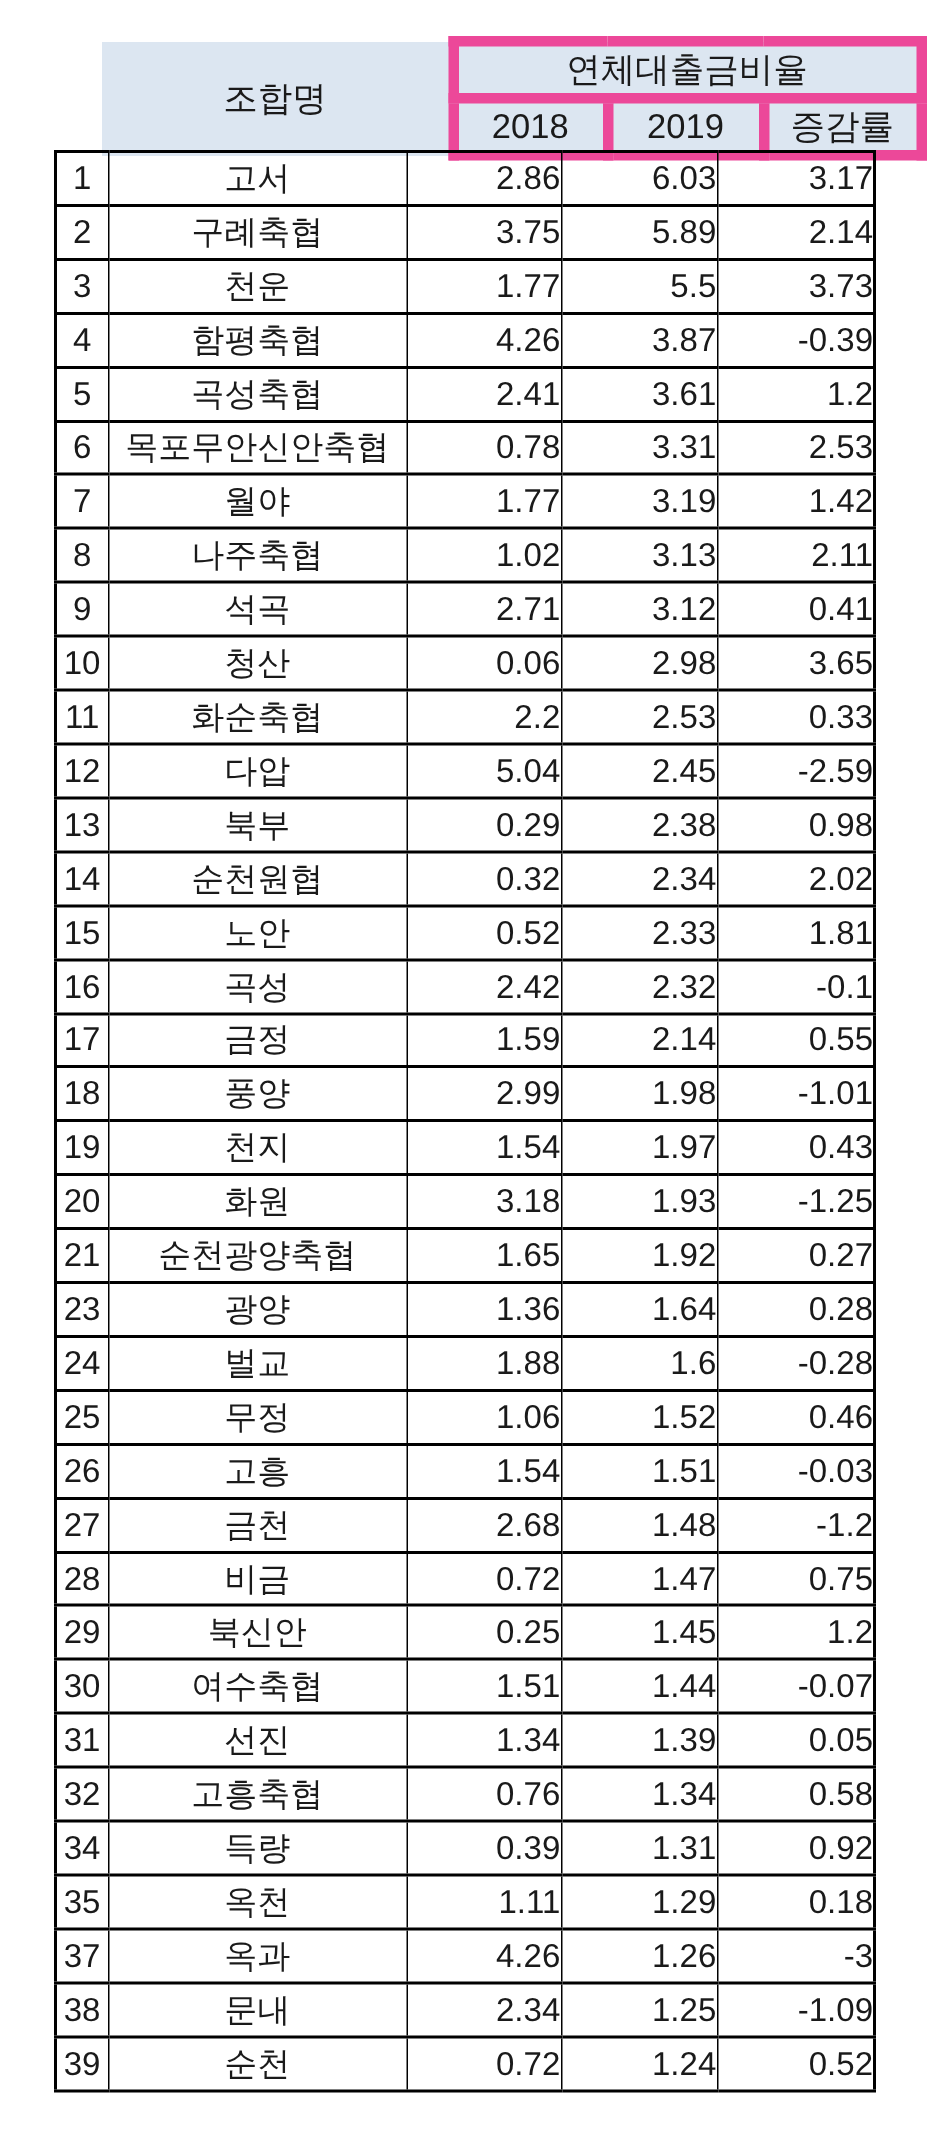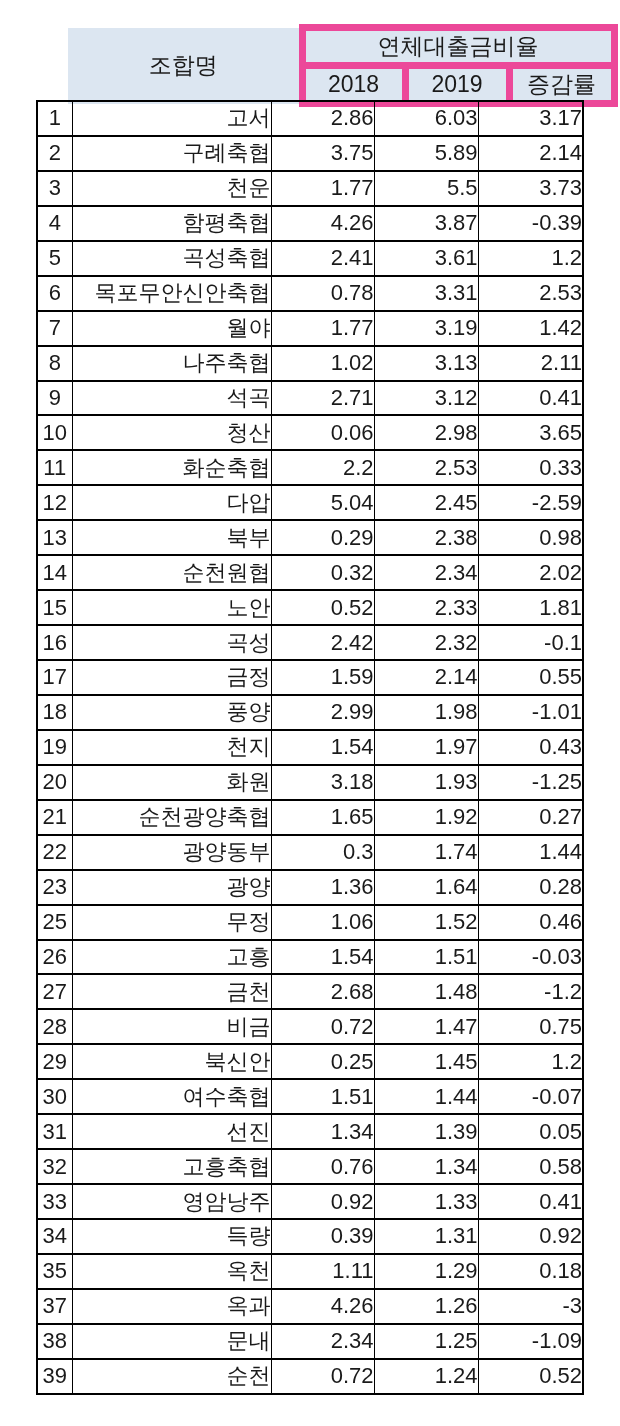--- a/index.html
+++ b/index.html
@@ -65,21 +65,21 @@
     border-top: 2px solid #000000;
     border-bottom: 2px solid #000000;
     font-size: 22px;
     padding: 0;
     vertical-align: middle;
     color: #1a1a1a;
     overflow: hidden;
     white-space: nowrap;
   }
   td.c-no   { text-align: center; }
-  td.c-name { text-align: right;  padding-left: 7px; }
+  td.c-name { text-align: center;  padding-left: 7px; }
   td.c-val  { text-align: right; padding-right: 7px; }
 
   col.w-no   { width: 35px; }
   col.w-name { width: 199px; }
   col.w-y18  { width: 103px; }
   col.w-y19  { width: 104px; }
   col.w-chg  { width: 105px; }
 </style>
 </head>
 <body>
@@ -276,36 +276,36 @@
     </tr>
 
     <tr>
       <td class="c-no">21</td>
       <td class="c-name">순천광양축협</td>
       <td class="c-val">1.65</td>
       <td class="c-val">1.92</td>
       <td class="c-val">0.27</td>
     </tr>
 
-    <tr>
-      <td class="c-no">22</td>
-      <td class="c-name">광양동부</td>
-      <td class="c-val">0.3</td>
-      <td class="c-val">1.74</td>
-      <td class="c-val">1.44</td>
-    </tr>
 
     <tr>
       <td class="c-no">23</td>
       <td class="c-name">광양</td>
       <td class="c-val">1.36</td>
       <td class="c-val">1.64</td>
       <td class="c-val">0.28</td>
     </tr>
 
+    <tr>
+      <td class="c-no">24</td>
+      <td class="c-name">벌교</td>
+      <td class="c-val">1.88</td>
+      <td class="c-val">1.6</td>
+      <td class="c-val">-0.28</td>
+    </tr>
 
     <tr>
       <td class="c-no">25</td>
       <td class="c-name">무정</td>
       <td class="c-val">1.06</td>
       <td class="c-val">1.52</td>
       <td class="c-val">0.46</td>
     </tr>
 
     <tr>
@@ -357,27 +357,20 @@
     </tr>
 
     <tr>
       <td class="c-no">32</td>
       <td class="c-name">고흥축협</td>
       <td class="c-val">0.76</td>
       <td class="c-val">1.34</td>
       <td class="c-val">0.58</td>
     </tr>
 
-    <tr>
-      <td class="c-no">33</td>
-      <td class="c-name">영암낭주</td>
-      <td class="c-val">0.92</td>
-      <td class="c-val">1.33</td>
-      <td class="c-val">0.41</td>
-    </tr>
 
     <tr>
       <td class="c-no">34</td>
       <td class="c-name">득량</td>
       <td class="c-val">0.39</td>
       <td class="c-val">1.31</td>
       <td class="c-val">0.92</td>
     </tr>
 
     <tr>

